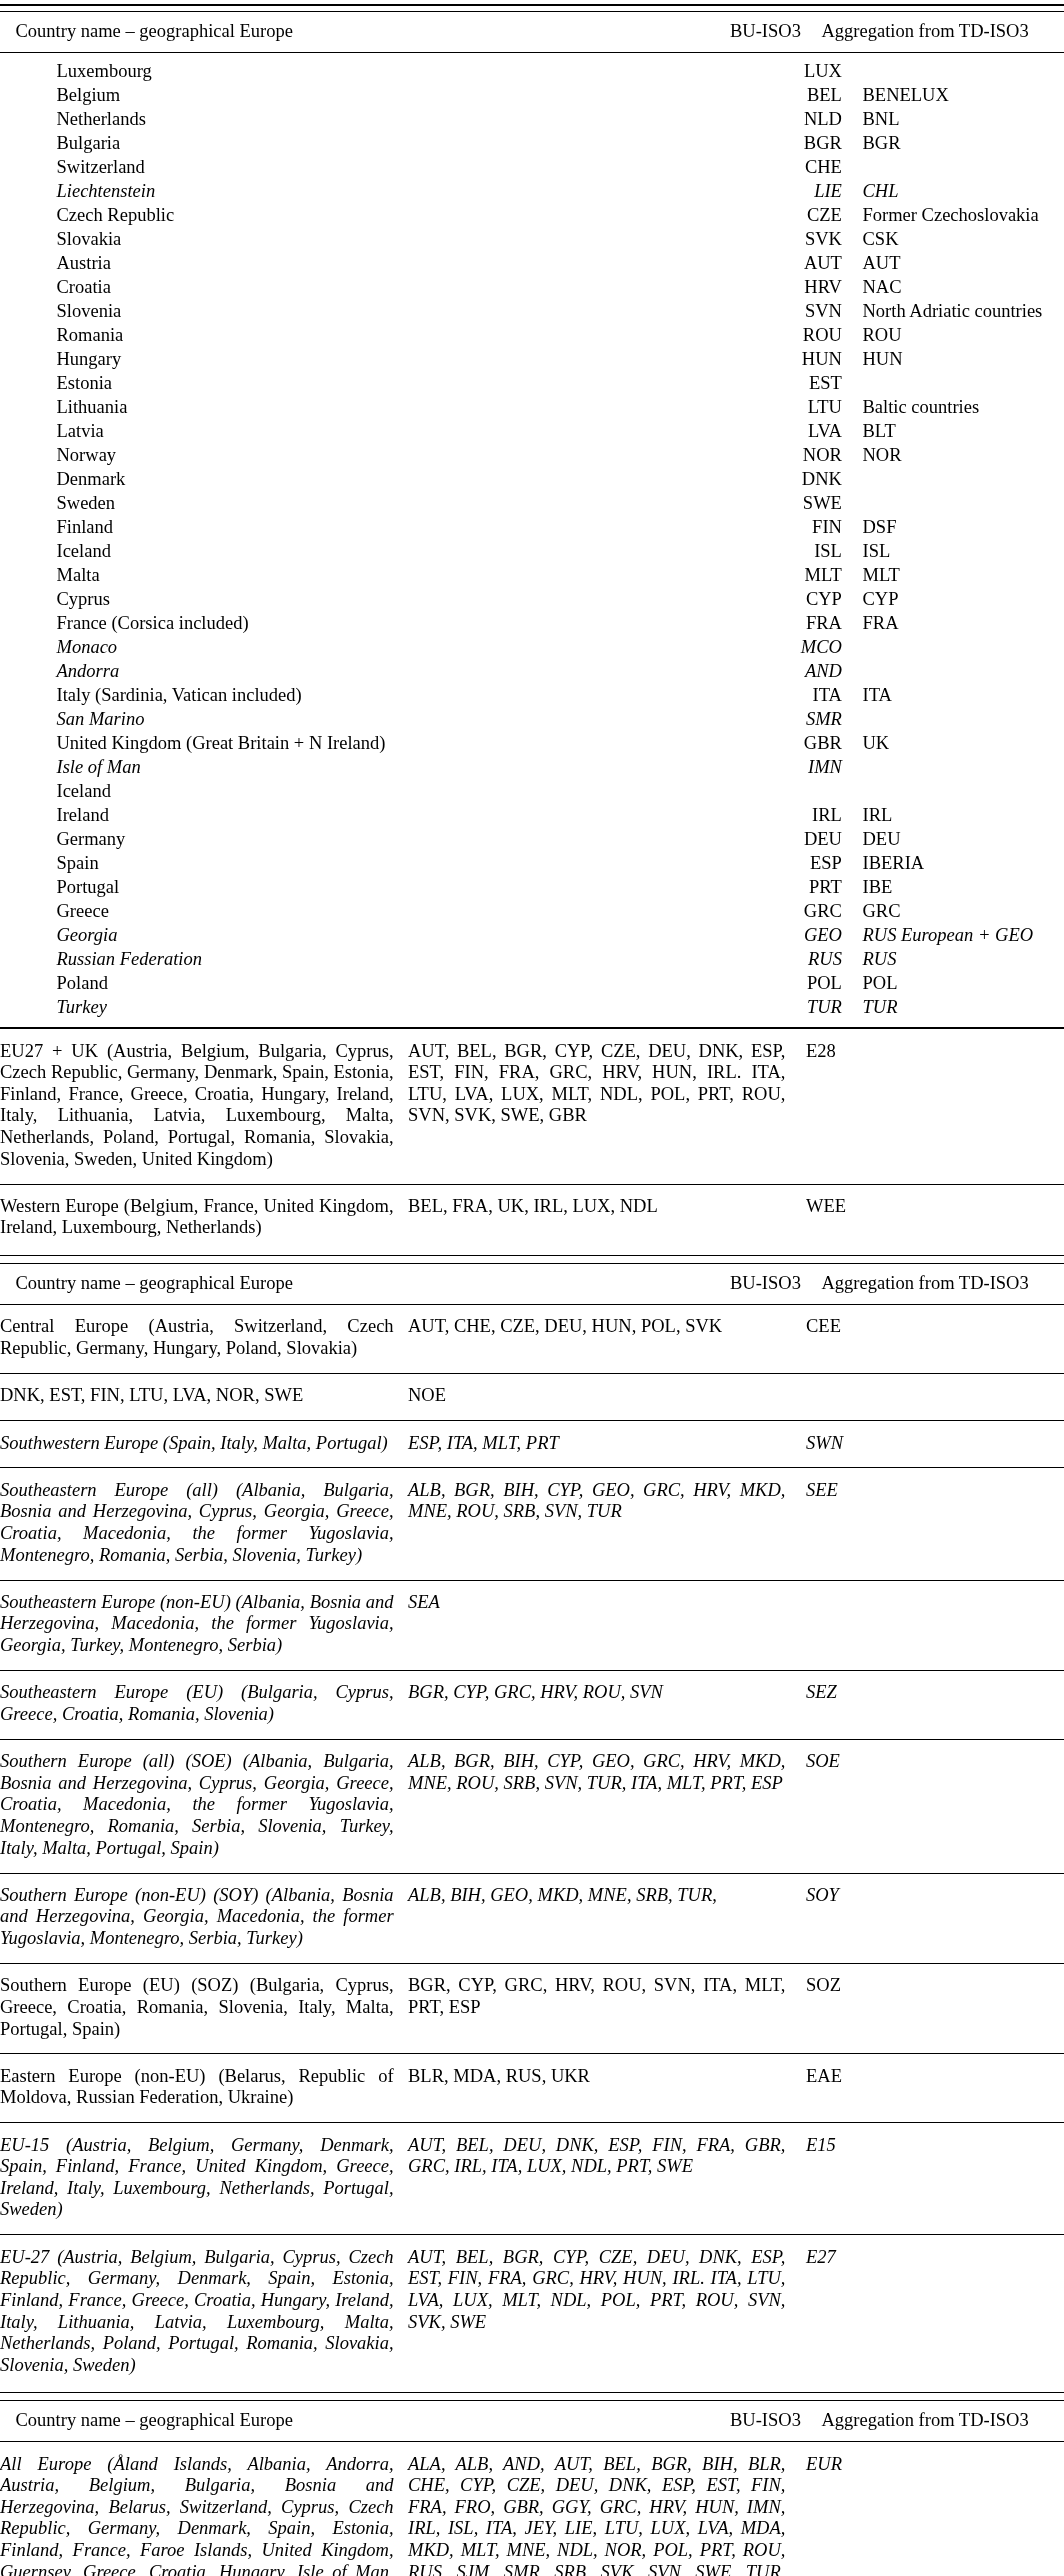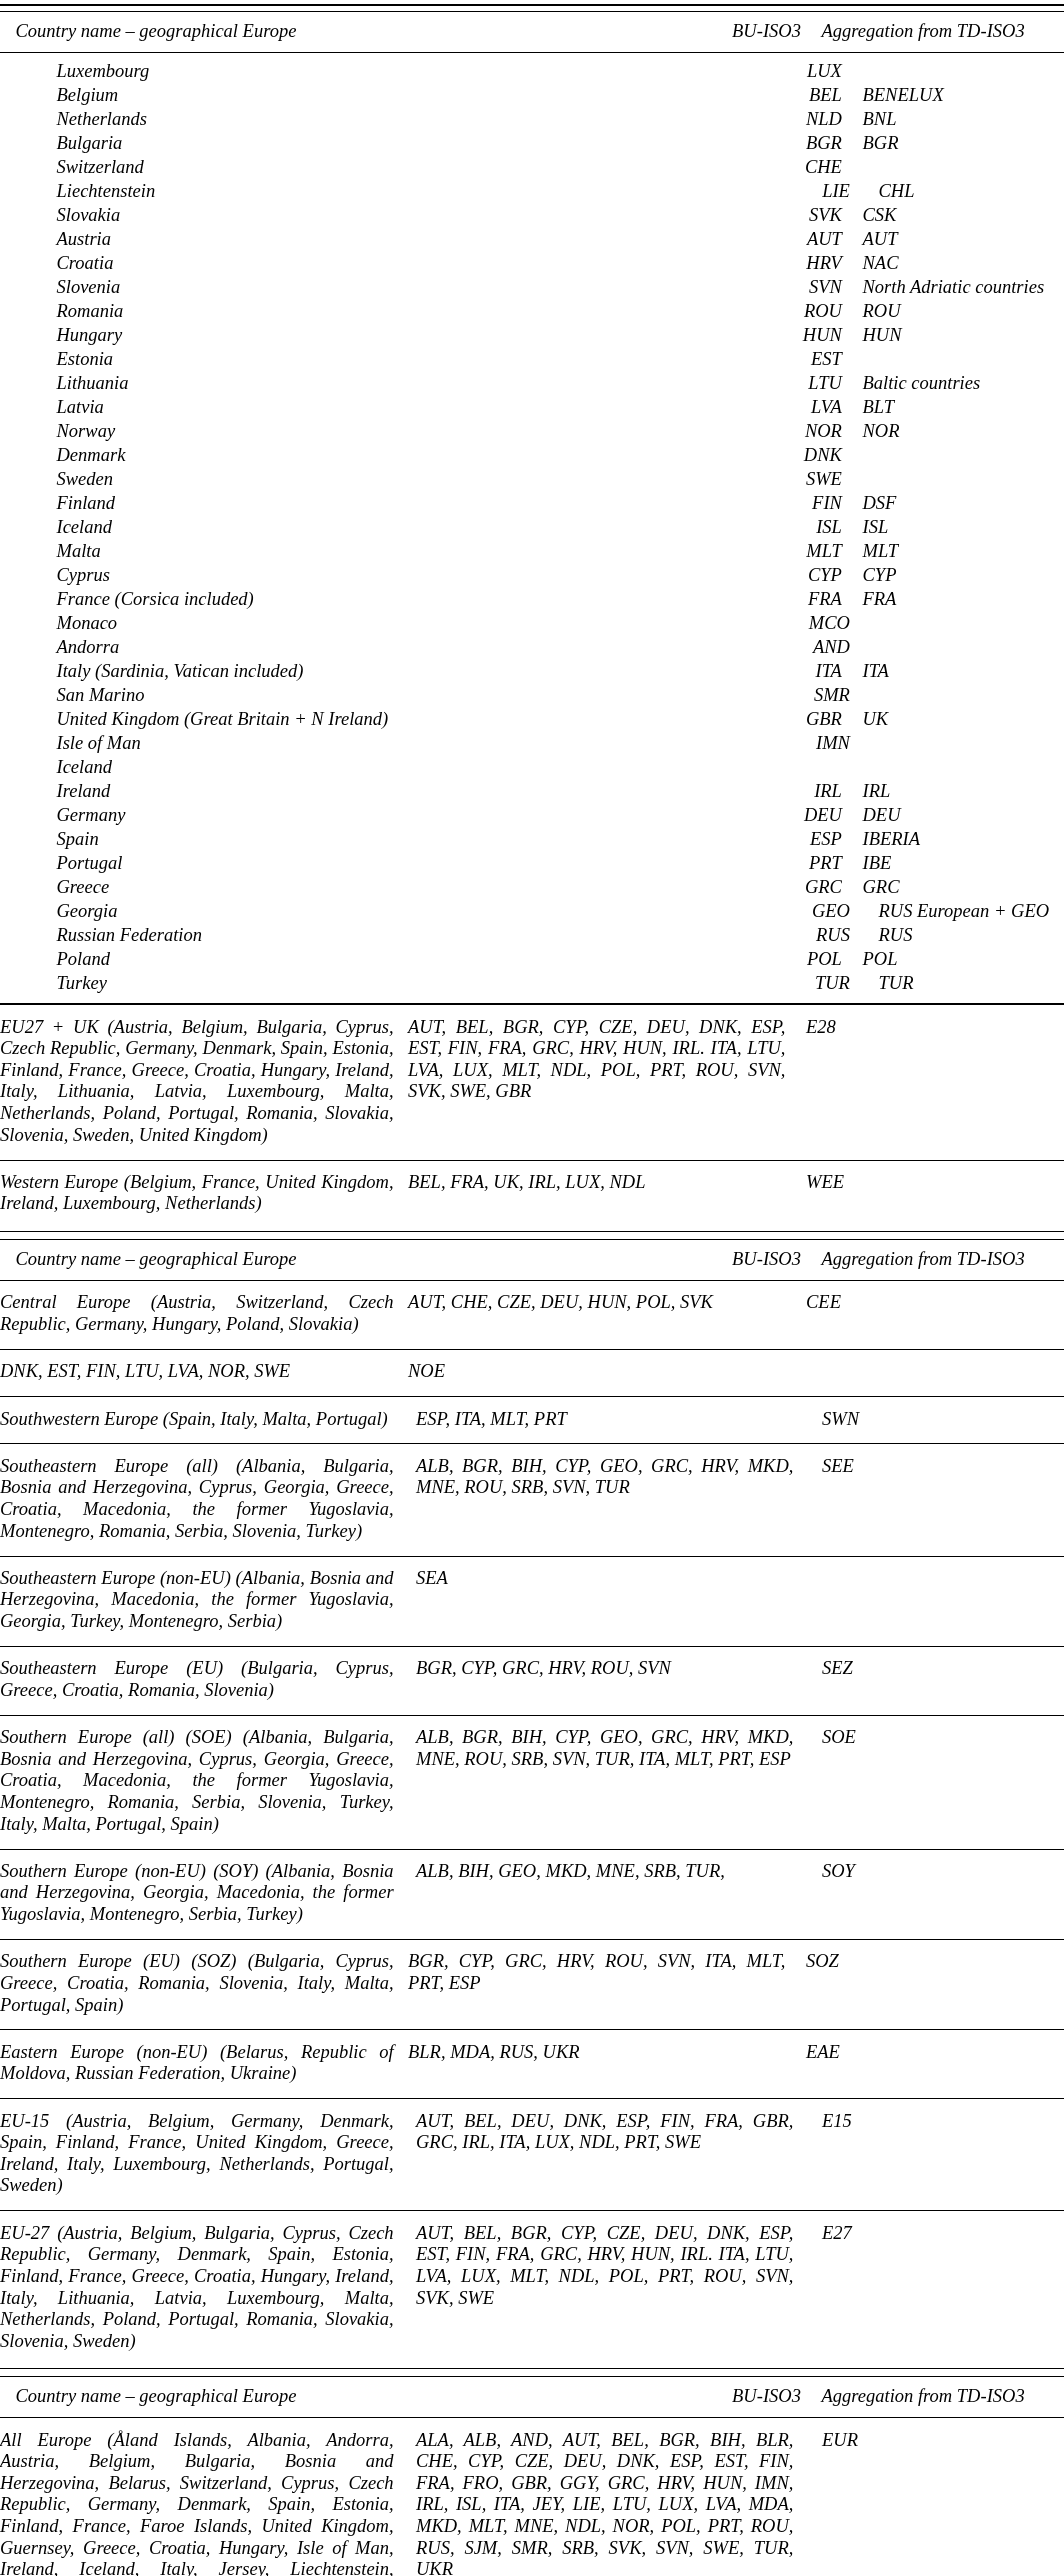--- a/index.html
+++ b/index.html
@@ -18,35 +18,34 @@
   .rule        { border-top: 1.5px solid #000; height: 0; }
   .rule-thick  { border-top: 2.1px solid #000; height: 0; }
   .dbl-top     { height: 7.7px; border-top: 2.1px solid #000; border-bottom: 1px solid #000; }
   .dbl-sep     { height: 9.3px; border-top: 1.5px solid #000; border-bottom: 1.5px solid #000; margin-top: 2.1px; }
 
   
   .row {
     display: grid;
     grid-template-columns: 408px 398px 228px;
     padding-left: 15.5px;
-    font-style: italic;
   }
   .c  { padding-right: 14.4px; }
   .c2 { padding-right: 20.6px; text-align: right; }
 
   .head .c { padding-top: 9.3px; padding-bottom: 10.3px; line-height: 20.6px; }
 
   .country-rows { padding: 6.2px 0 8.2px 0; margin-left: 41px; }
   .country-rows .row { line-height: 24px; }
 
   .agg { padding: 11.3px 0 13.4px 0; line-height: 21.6px; }
   .agg .c1, .agg .c2 { text-align: justify; hyphens: auto; }
   .agg + .agg { border-top: 1.5px solid #000; }
 
-  .it { font-style: italic; gap: 8px; }
+  .it { font-style: italic; }
 </style>
 </head>
 <body>
 
 <div class="page">
 
   <section>
     <div class="dbl-top"></div>
 
     <div class="row head">
@@ -80,20 +79,25 @@
         </div>
         <div class="row">
           <div class="c c1">Switzerland</div>
           <div class="c c2">CHE</div>
           <div class="c c3"></div>
         </div>
         <div class="row it">
           <div class="c c1">Liechtenstein</div>
           <div class="c c2">LIE</div>
           <div class="c c3">CHL</div>
+        </div>
+        <div class="row">
+          <div class="c c1">Czech Republic</div>
+          <div class="c c2">CZE</div>
+          <div class="c c3">Former Czechoslovakia</div>
         </div>
         <div class="row">
           <div class="c c1">Slovakia</div>
           <div class="c c2">SVK</div>
           <div class="c c3">CSK</div>
         </div>
         <div class="row">
           <div class="c c1">Austria</div>
           <div class="c c2">AUT</div>
           <div class="c c3">AUT</div>

